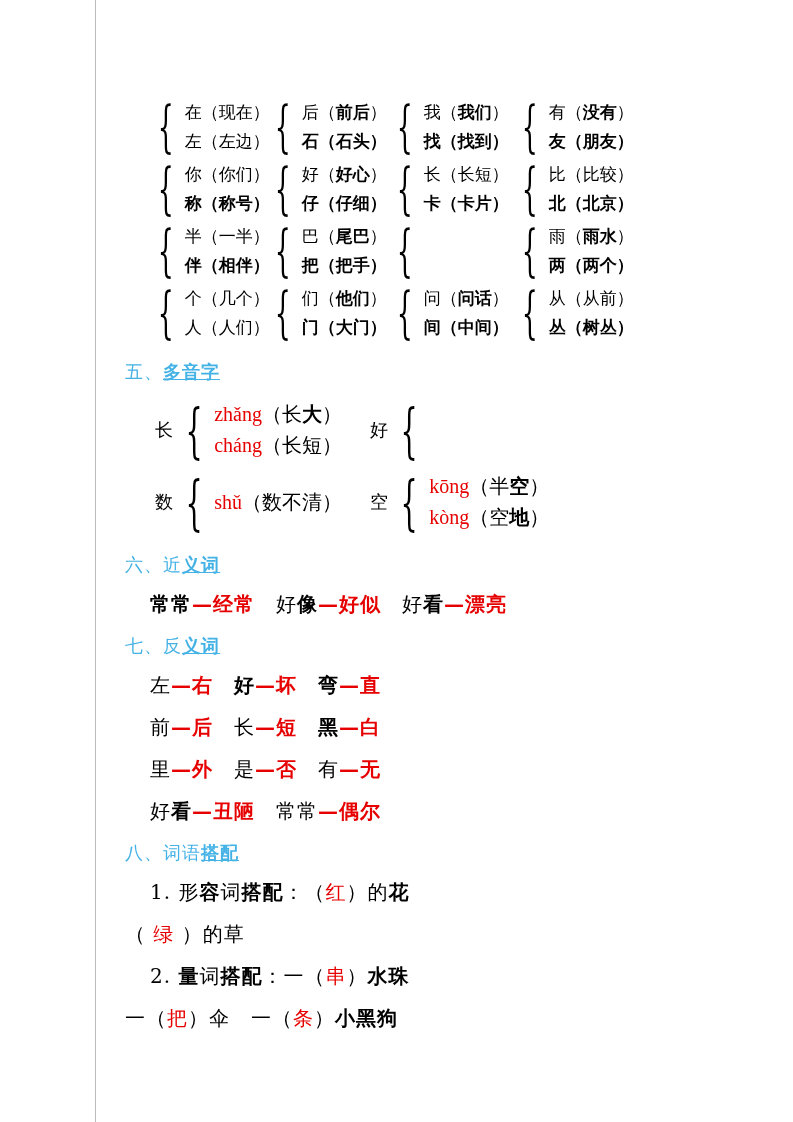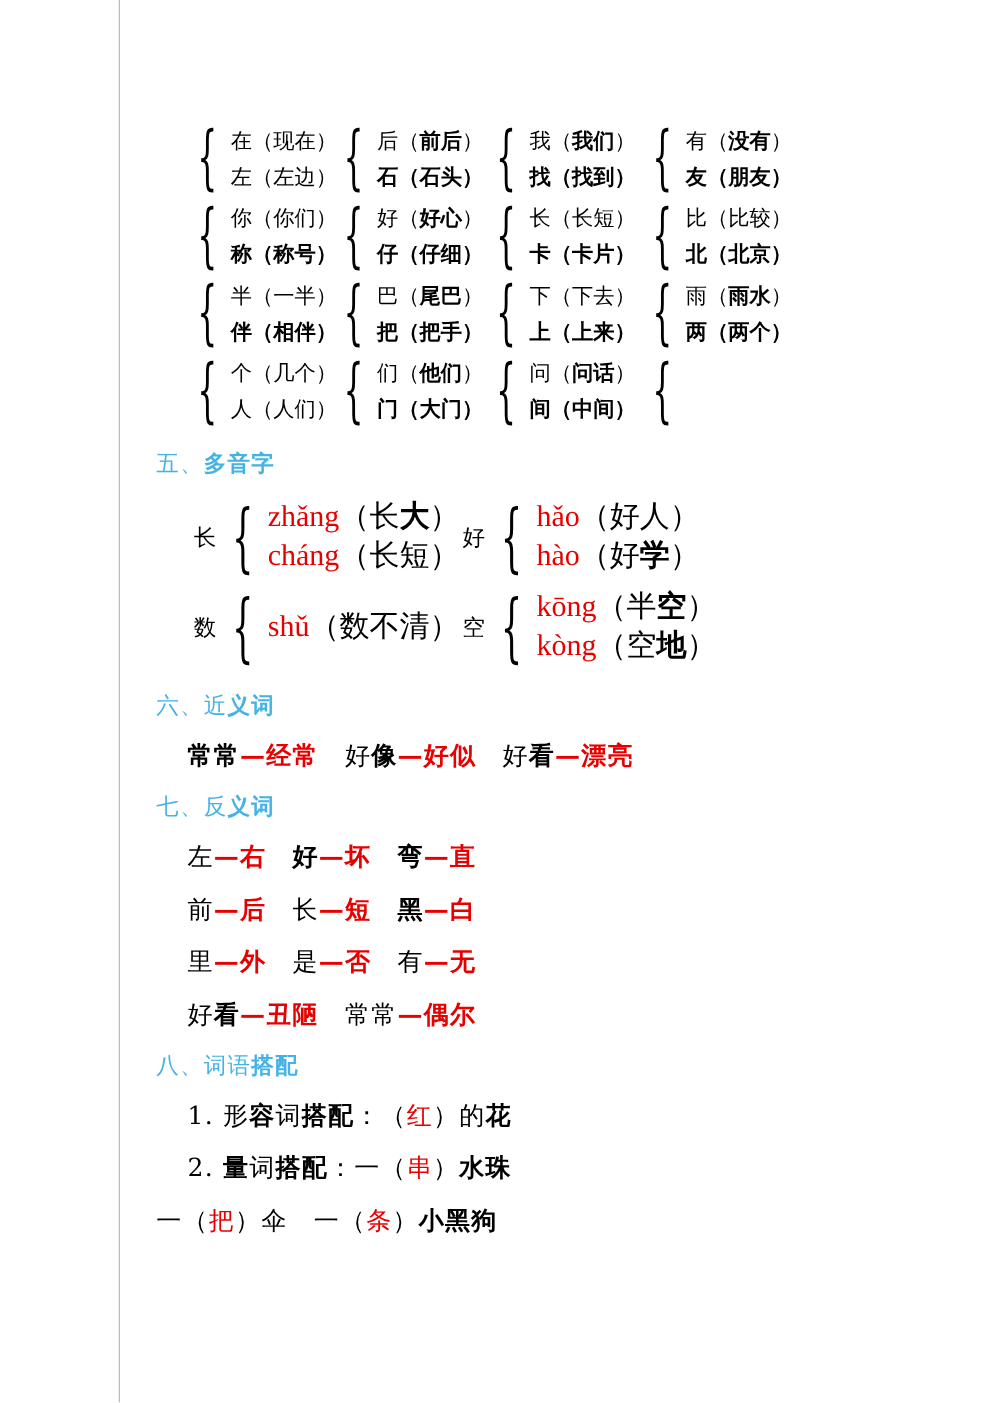--- a/index.html
+++ b/index.html
@@ -23,31 +23,31 @@
   .brace{
     display:inline-block; font-size:56px; line-height:58px; font-weight:400;
     transform:scaleX(.45); transform-origin:center; margin-right:1px; color:#000;
   }
   .cell-lines{ display:flex; flex-direction:column;font-family:Liberation Serif, serif; }
   .gline{ font-size:17px; line-height:29px; white-space:pre; }
 
   
   .heading{ font-size:18px; line-height:24px; margin:0 0 15px 0; letter-spacing:1px; }
   .seg-h{ color:var(--blue); }
-  .seg-hb{ color:var(--blue); font-weight:bold; }
+  .seg-hb{ color:var(--blue); font-weight:bold;text-decoration:underline; }
   .seg-b{ font-weight:bold;margin-top:41px; }
   .seg-r{ color:var(--red); }
   .seg-rb{ color:var(--red); font-weight:bold; }
 
   
   .poly-grid{ display:grid; grid-template-columns:215px auto; row-gap:10px; margin-left:30px; margin-bottom:20px; }
   .poly-cell{ display:flex; align-items:center; }
   .poly-label{ font-size:18px; margin-right:2px; }
   .poly-brace{ font-size:60px; line-height:62px; }
-  .pline{ font-size:24px; line-height:31px; white-space:pre;text-align:center; }
+  .pline{ font-size:20px; line-height:31px; white-space:pre;text-align:center; }
 
   
   .body-line{ font-size:20px; line-height:24px; margin-bottom:18px; white-space:pre-wrap; letter-spacing:1px; }
   .indent{ margin-left:25px; }
 </style>
 </head>
 <body>
 
 <div class="left-rule"></div>
 
@@ -123,24 +123,20 @@
         </div>
         <div class="cell">
           <span class="brace">{</span>
           <div class="cell-lines">
             <div class="gline"><span>巴（</span><span class="seg-b">尾巴</span><span>）</span></div>
             <div class="gline"><span class="seg-b">把（把手）</span></div>
           </div>
         </div>
         <div class="cell">
           <span class="brace">{</span>
-          <div class="cell-lines">
-            <div class="gline"><span>下（下去）</span></div>
-            <div class="gline"><span class="seg-b">上（上来）</span></div>
-          </div>
         </div>
         <div class="cell">
           <span class="brace">{</span>
           <div class="cell-lines">
             <div class="gline"><span>雨（</span><span class="seg-b">雨水</span><span>）</span></div>
             <div class="gline"><span class="seg-b">两（两个）</span></div>
           </div>
         </div>
       </div>
       <div class="group-row">
@@ -160,41 +156,41 @@
         </div>
         <div class="cell">
           <span class="brace">{</span>
           <div class="cell-lines">
             <div class="gline"><span>问（</span><span class="seg-b">问话</span><span>）</span></div>
             <div class="gline"><span class="seg-b">间（中间）</span></div>
           </div>
         </div>
         <div class="cell">
           <span class="brace">{</span>
+          <div class="cell-lines">
+            <div class="gline"><span>从（从前）</span></div>
+            <div class="gline"><span class="seg-b">丛（树丛）</span></div>
+          </div>
         </div>
       </div>
     </div>
 
   <div class="heading"><span class="seg-h">五、</span><span class="seg-hb">多音字</span></div>
   <div class="poly-grid" id="polyphones">
       <div class="poly-cell">
         <span class="poly-label">长</span>
         <span class="brace poly-brace">{</span>
         <div class="cell-lines">
           <div class="pline"><span class="seg-r">zhǎng</span><span>（长</span><span class="seg-b">大</span><span>）</span></div>
           <div class="pline"><span class="seg-r">cháng</span><span>（长短）</span></div>
         </div>
       </div>
       <div class="poly-cell">
         <span class="poly-label">好</span>
         <span class="brace poly-brace">{</span>
-        <div class="cell-lines">
-          <div class="pline"><span class="seg-r">hǎo</span><span>（好人）</span></div>
-          <div class="pline"><span class="seg-r">hào</span><span>（好</span><span class="seg-b">学</span><span>）</span></div>
-        </div>
       </div>
       <div class="poly-cell">
         <span class="poly-label">数</span>
         <span class="brace poly-brace">{</span>
         <div class="cell-lines">
           <div class="pline"><span class="seg-r">shǔ</span><span>（数不清）</span></div>
         </div>
       </div>
       <div class="poly-cell">
         <span class="poly-label">空</span>
@@ -213,16 +209,17 @@
   <div id="antonyms">
       <div class="body-line indent"><span>左</span><span class="seg-rb">—</span><span class="seg-rb">右</span><span>　</span><span class="seg-b">好</span><span class="seg-rb">—</span><span class="seg-rb">坏</span><span>　</span><span class="seg-b">弯</span><span class="seg-rb">—</span><span class="seg-rb">直</span></div>
       <div class="body-line indent"><span>前</span><span class="seg-rb">—</span><span class="seg-rb">后</span><span>　</span><span>长</span><span class="seg-rb">—</span><span class="seg-rb">短</span><span>　</span><span class="seg-b">黑</span><span class="seg-rb">—</span><span class="seg-rb">白</span></div>
       <div class="body-line indent"><span>里</span><span class="seg-rb">—</span><span class="seg-rb">外</span><span>　</span><span>是</span><span class="seg-rb">—</span><span class="seg-rb">否</span><span>　</span><span>有</span><span class="seg-rb">—</span><span class="seg-rb">无</span></div>
       <div class="body-line indent"><span>好</span><span class="seg-b">看</span><span class="seg-rb">—</span><span class="seg-rb">丑陋</span><span>　</span><span>常常</span><span class="seg-rb">—</span><span class="seg-rb">偶尔</span></div>
     </div>
 
   <div class="heading"><span class="seg-h">八、词语</span><span class="seg-hb">搭配</span></div>
   <div id="collocations">
       <div class="body-line indent"><span>1. 形</span><span class="seg-b">容</span><span>词</span><span class="seg-b">搭配</span><span>：（</span><span class="seg-r">红</span><span>）的</span><span class="seg-b">花</span></div>
+      <div class="body-line"><span>（ </span><span class="seg-r">绿</span><span> ）的草</span></div>
       <div class="body-line indent"><span>2. </span><span class="seg-b">量</span><span>词</span><span class="seg-b">搭配</span><span>：一（</span><span class="seg-r">串</span><span>）</span><span class="seg-b">水珠</span></div>
       <div class="body-line"><span>一（</span><span class="seg-r">把</span><span>）伞</span><span>　</span><span>一（</span><span class="seg-r">条</span><span>）</span><span class="seg-b">小黑狗</span></div>
     </div>
 </div>
 
 </body></html>

